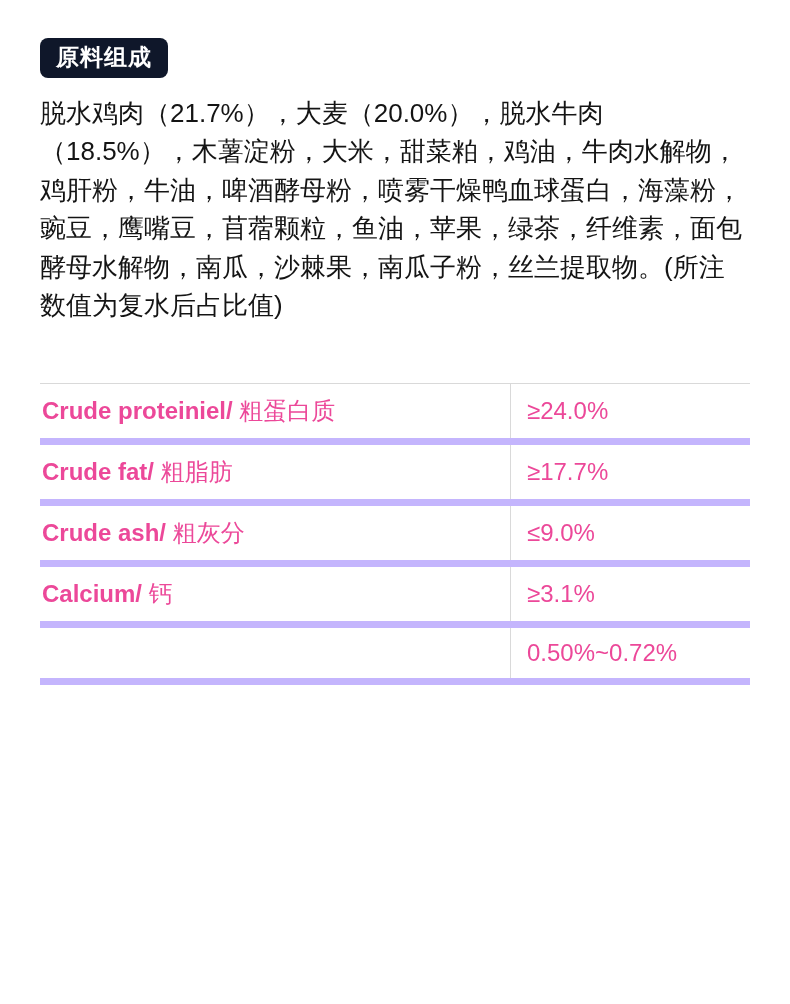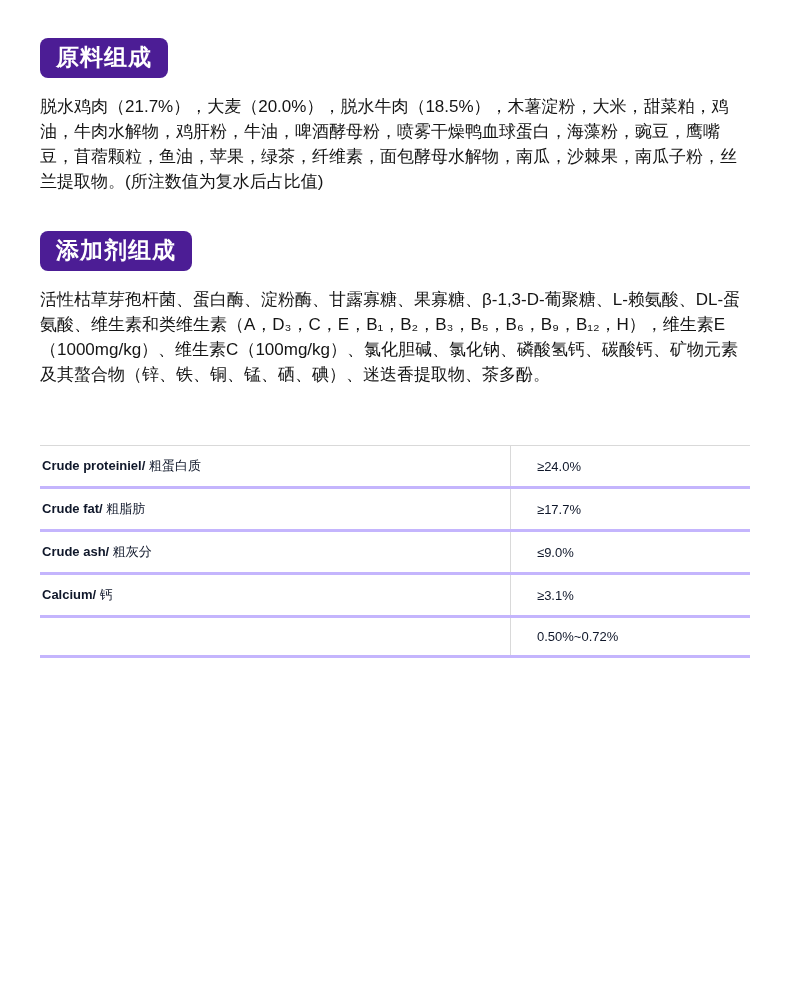--- a/index.html
+++ b/index.html
@@ -18,21 +18,21 @@
     position: relative;
     width: 790px;
     height: 1004px;
     box-sizing: border-box;
     padding: 0 40px;
   }
 
   
   .pill {
     display: inline-block;
-    background: #4c1d95;
+    background: #0f172a;
     color: #ffffff;
     border-radius: 8px;
     padding: 8px 16px 9px 16px;
     font-weight: bold;
     letter-spacing: 1px;
     line-height: 1;
   }
   .pill .main {
     font-size: 23px;
     font-weight: bold;
@@ -42,78 +42,72 @@
     font-weight: bold;
     letter-spacing: 0;
   }
 
   .sec-ingredients { margin-top: 38px; }
   .sec-additives   { margin-top: 36px; }
   .sec-analysis    { margin-top: 58px; }
 
   .body-text {
     margin-top: 16px;
-    font-size: 17px;
+    font-size: 26px;
     line-height: 1.48;
     color: #141414;
     letter-spacing: 0px;
     text-align: left;
   }
 
   
   .table {
     margin-top: 12px;
     width: 100%;
     border-collapse: collapse;
     table-layout: fixed;
   }
   .table td {
-    border-bottom: 3px solid #c4b5fd;
+    border-bottom: 7px solid #c4b5fd;
     padding: 11px 0 11px 0;
-    font-size: 13px;
+    font-size: 24px;
     vertical-align: middle;
-    color: #0f172a;
+    color: #ec4899;
   }
   .table tr:first-child td {
     border-top: 1px solid #d9d9d9;
   }
   .table td.name {
     width: 468px;
     padding-left: 2px;
   }
   .table td.name .en {
     font-weight: bold;
   }
   .table td.name .zh {
     font-weight: normal;
   }
   .table td.value {
     border-left: 1px solid #d9d9d9;
-    padding-left: 26px;
+    padding-left: 16px;
     font-weight: normal;
   }
 </style>
 </head>
 <body>
 
 <div class="page">
 
   <div class="sec-ingredients">
     <div class="pill">
       <span class="main">原料组成</span>
     </div>
     <div class="body-text">脱水鸡肉（21.7%），大麦（20.0%），脱水牛肉（18.5%），木薯淀粉，大米，甜菜粕，鸡油，牛肉水解物，鸡肝粉，牛油，啤酒酵母粉，喷雾干燥鸭血球蛋白，海藻粉，豌豆，鹰嘴豆，苜蓿颗粒，鱼油，苹果，绿茶，纤维素，面包酵母水解物，南瓜，沙棘果，南瓜子粉，丝兰提取物。(所注数值为复水后占比值)</div>
   </div>
 
-  <div class="sec-additives">
-    <div class="pill">
-      <span class="main">添加剂组成</span>
-    </div>
-    <div class="body-text">活性枯草芽孢杆菌、蛋白酶、淀粉酶、甘露寡糖、果寡糖、β-1,3-D-葡聚糖、L-赖氨酸、DL-蛋氨酸、维生素和类维生素（A，D₃，C，E，B₁，B₂，B₃，B₅，B₆，B₉，B₁₂，H），维生素E（1000mg/kg）、维生素C（100mg/kg）、氯化胆碱、氯化钠、磷酸氢钙、碳酸钙、矿物元素及其螯合物（锌、铁、铜、锰、硒、碘）、迷迭香提取物、茶多酚。</div>
-  </div>
 
   <div class="sec-analysis">
 
     <table class="table">
       <tbody>
         <tr>
           <td class="name"><span class="en">Crude proteiniel/</span><span class="zh"> 粗蛋白质</span></td>
           <td class="value">≥24.0%</td>
         </tr>
         <tr>

